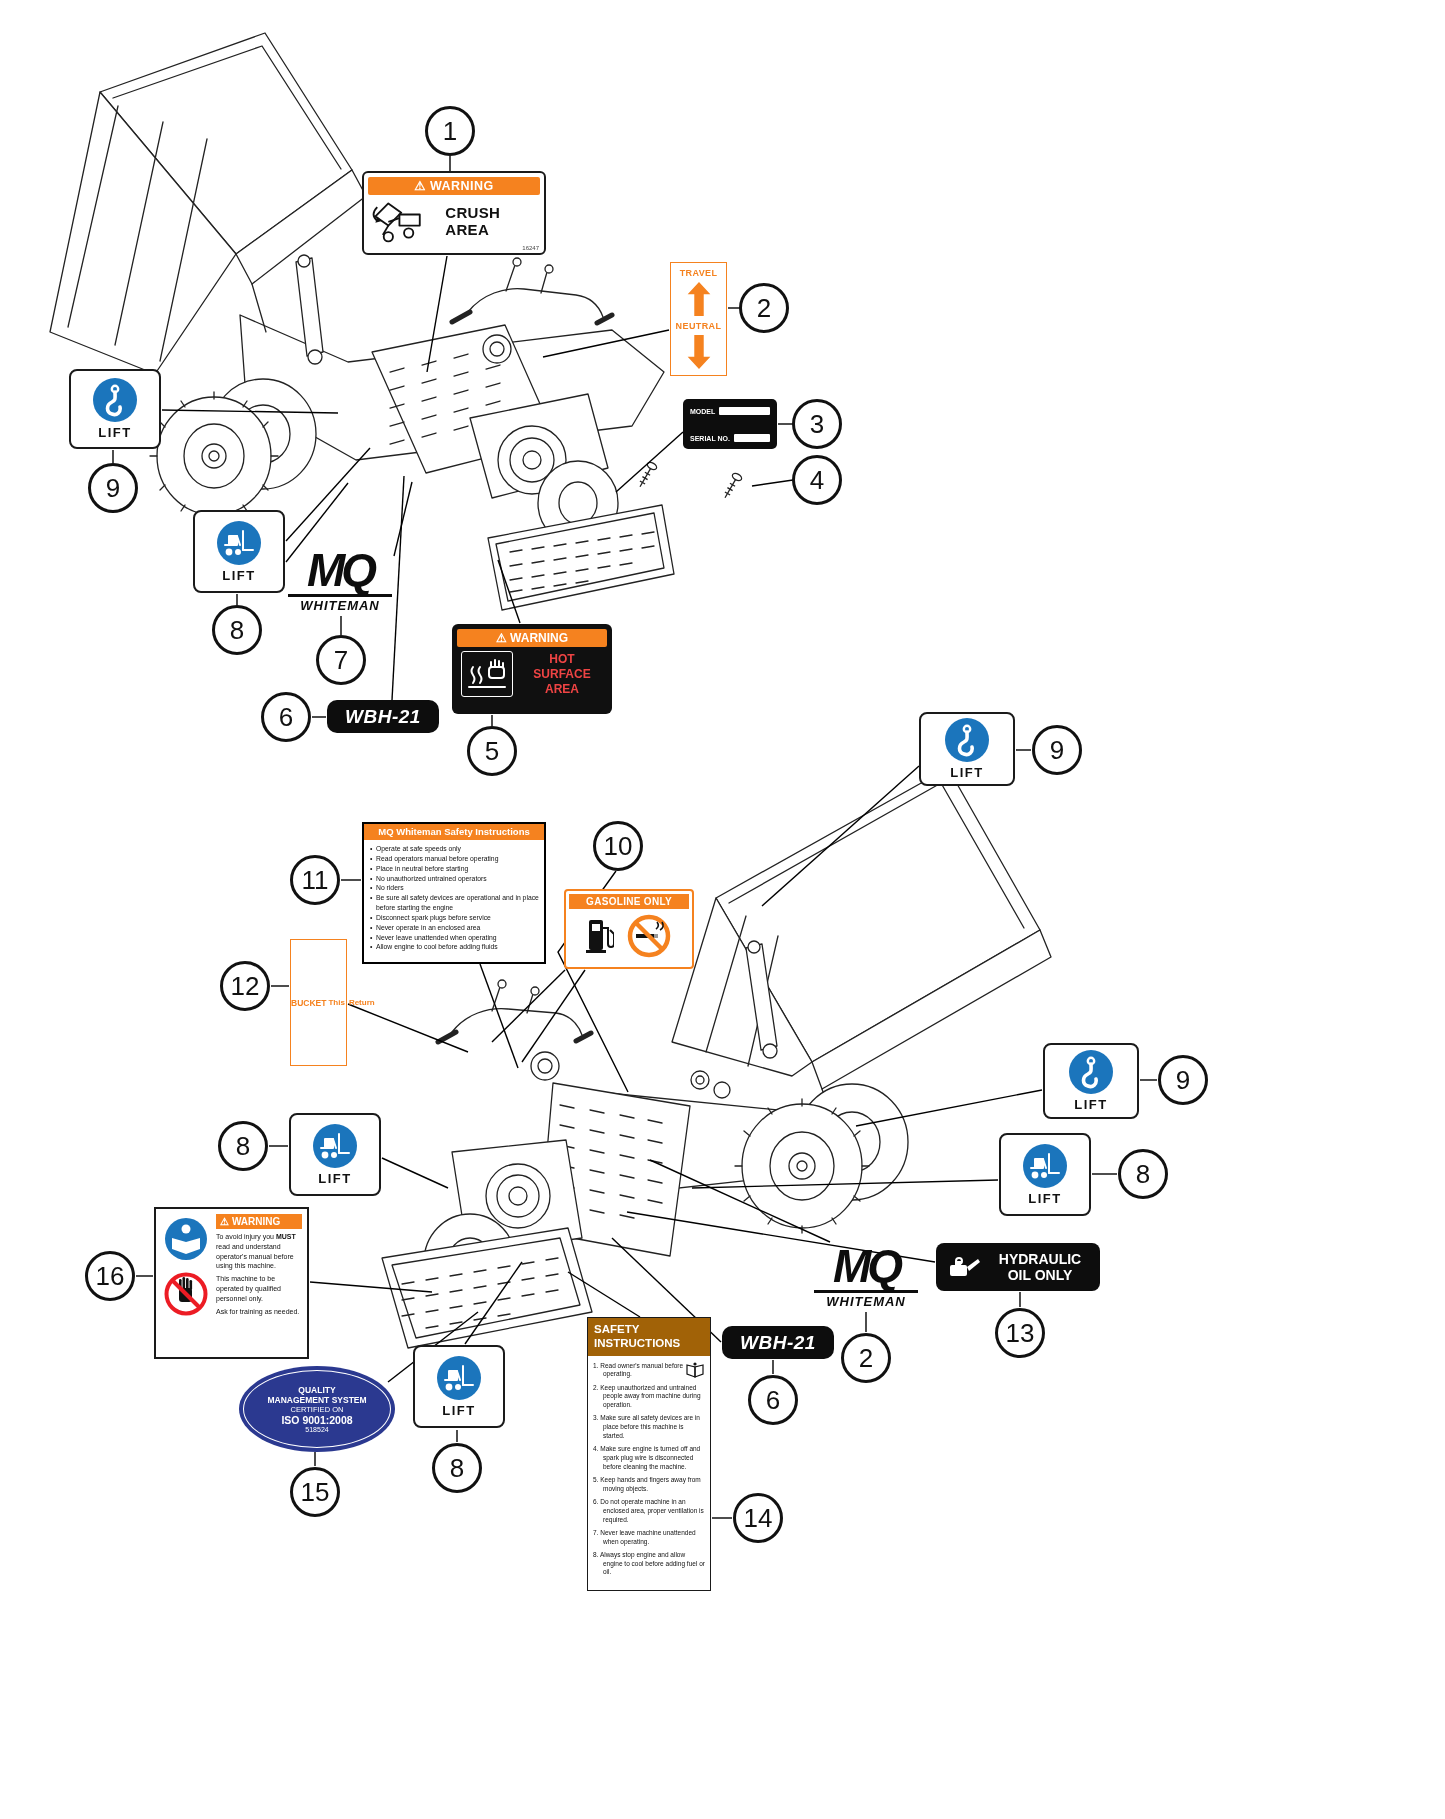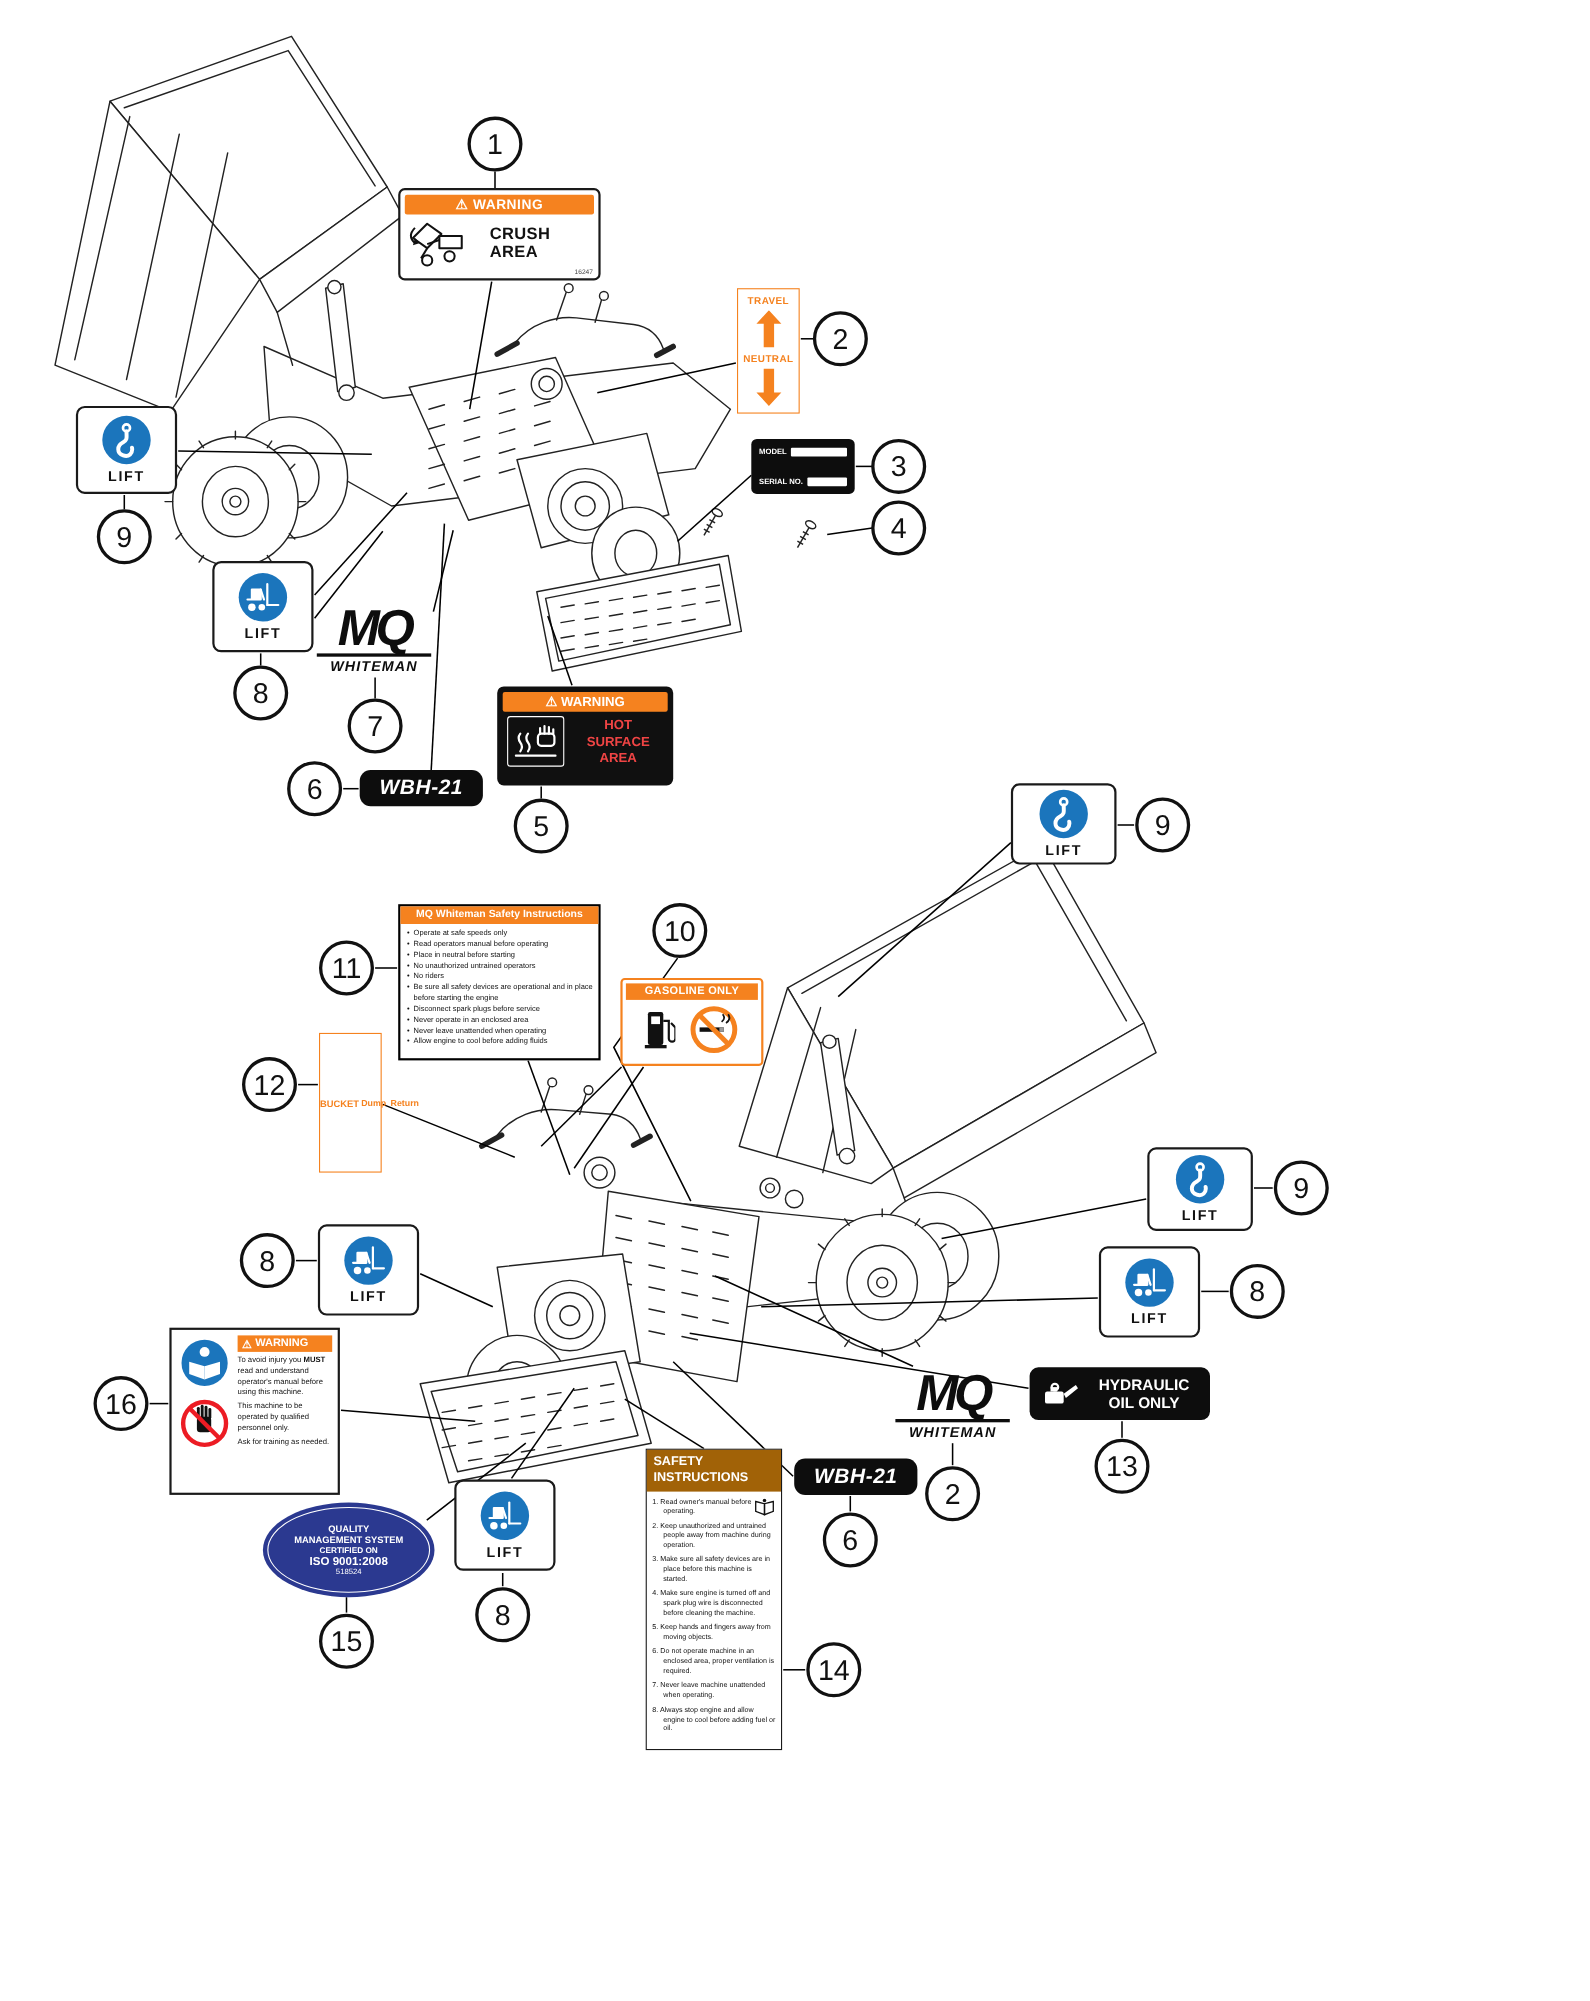--- a/index.html
+++ b/index.html
@@ -95,21 +95,21 @@
   .d-green ol { list-style:none; padding:6px 5px 0 5px; position:relative; counter-reset:gi; }
   .d-green li { counter-increment:gi; font-size:6.5px; line-height:1.35; margin-bottom:4.5px; padding-left:10px; text-indent:-10px; }
   .d-green li::before { content:counter(gi) ". "; }
   .manual-icon-wrap { position:absolute; right:6px; top:6px; }
 
   
   .d-iso { left:239px; top:1366px; width:156px; height:86px; background:#2B3990; border-radius:50%;
            display:flex; flex-direction:column; align-items:center; justify-content:center; color:#fff; text-align:center; }
   .d-iso::before { content:""; position:absolute; inset:4px; border:1.5px solid #fff; border-radius:50%; }
   .iso-l1 { font-size:8.5px; font-weight:bold; } .iso-l2 { font-size:8.5px; font-weight:bold; }
-  .iso-l3 { font-size:7.5px;font-weight:bold; } .iso-l4 { font-size:10.5px; font-weight:bold; } .iso-l5 { font-size:7px; }
+  .iso-l3 { font-size:7.5px; } .iso-l4 { font-size:10.5px; font-weight:bold; } .iso-l5 { font-size:7px; }
 
   
   .d-rm { left:154px; top:1207px; width:155px; height:152px; background:#fff; border:2px solid #1a1a1a; padding:5px; display:flex; gap:5px; }
   .rm-icons { width:50px; display:flex; flex-direction:column; gap:4px; align-items:center; }
   .rm-right { flex:1; }
   .rm-head { display:flex; align-items:center; gap:3px; background:#F5821F; color:#fff; font-weight:bold;
              font-size:10px; padding:1px 4px; height:15px; }
   .rm-body { font-size:7px; line-height:1.4; margin-top:3px; }
   .rm-body p { margin-bottom:3px; }
 </style>
@@ -478,21 +478,21 @@
       <li>Be sure all safety devices are operational and in place before starting the engine</li>
       <li>Disconnect spark plugs before service</li>
       <li>Never operate in an enclosed area</li>
       <li>Never leave unattended when operating</li>
       <li>Allow engine to cool before adding fluids</li>
     </ul>
   </div>
 
   <div class="decal d-bucket">
     <span class="b-title">BUCKET</span>
-    <span class="b-label">Dump</span>
+    <span class="b-label">This</span>
     <svg width="20" height="58" viewBox="0 0 20 58">
       <polygon points="10,0 20,12 14,12 14,46 20,46 10,58 0,46 6,46 6,12 0,12" fill="#F5821F"></polygon>
     </svg>
     <span class="b-label">Return</span>
   </div>
 
   <div class="decal d-hyd">
     <svg width="36" height="26" viewBox="0 0 36 26">
       <g fill="#fff">
         <rect x="4" y="11" width="17" height="11" rx="2"></rect>

